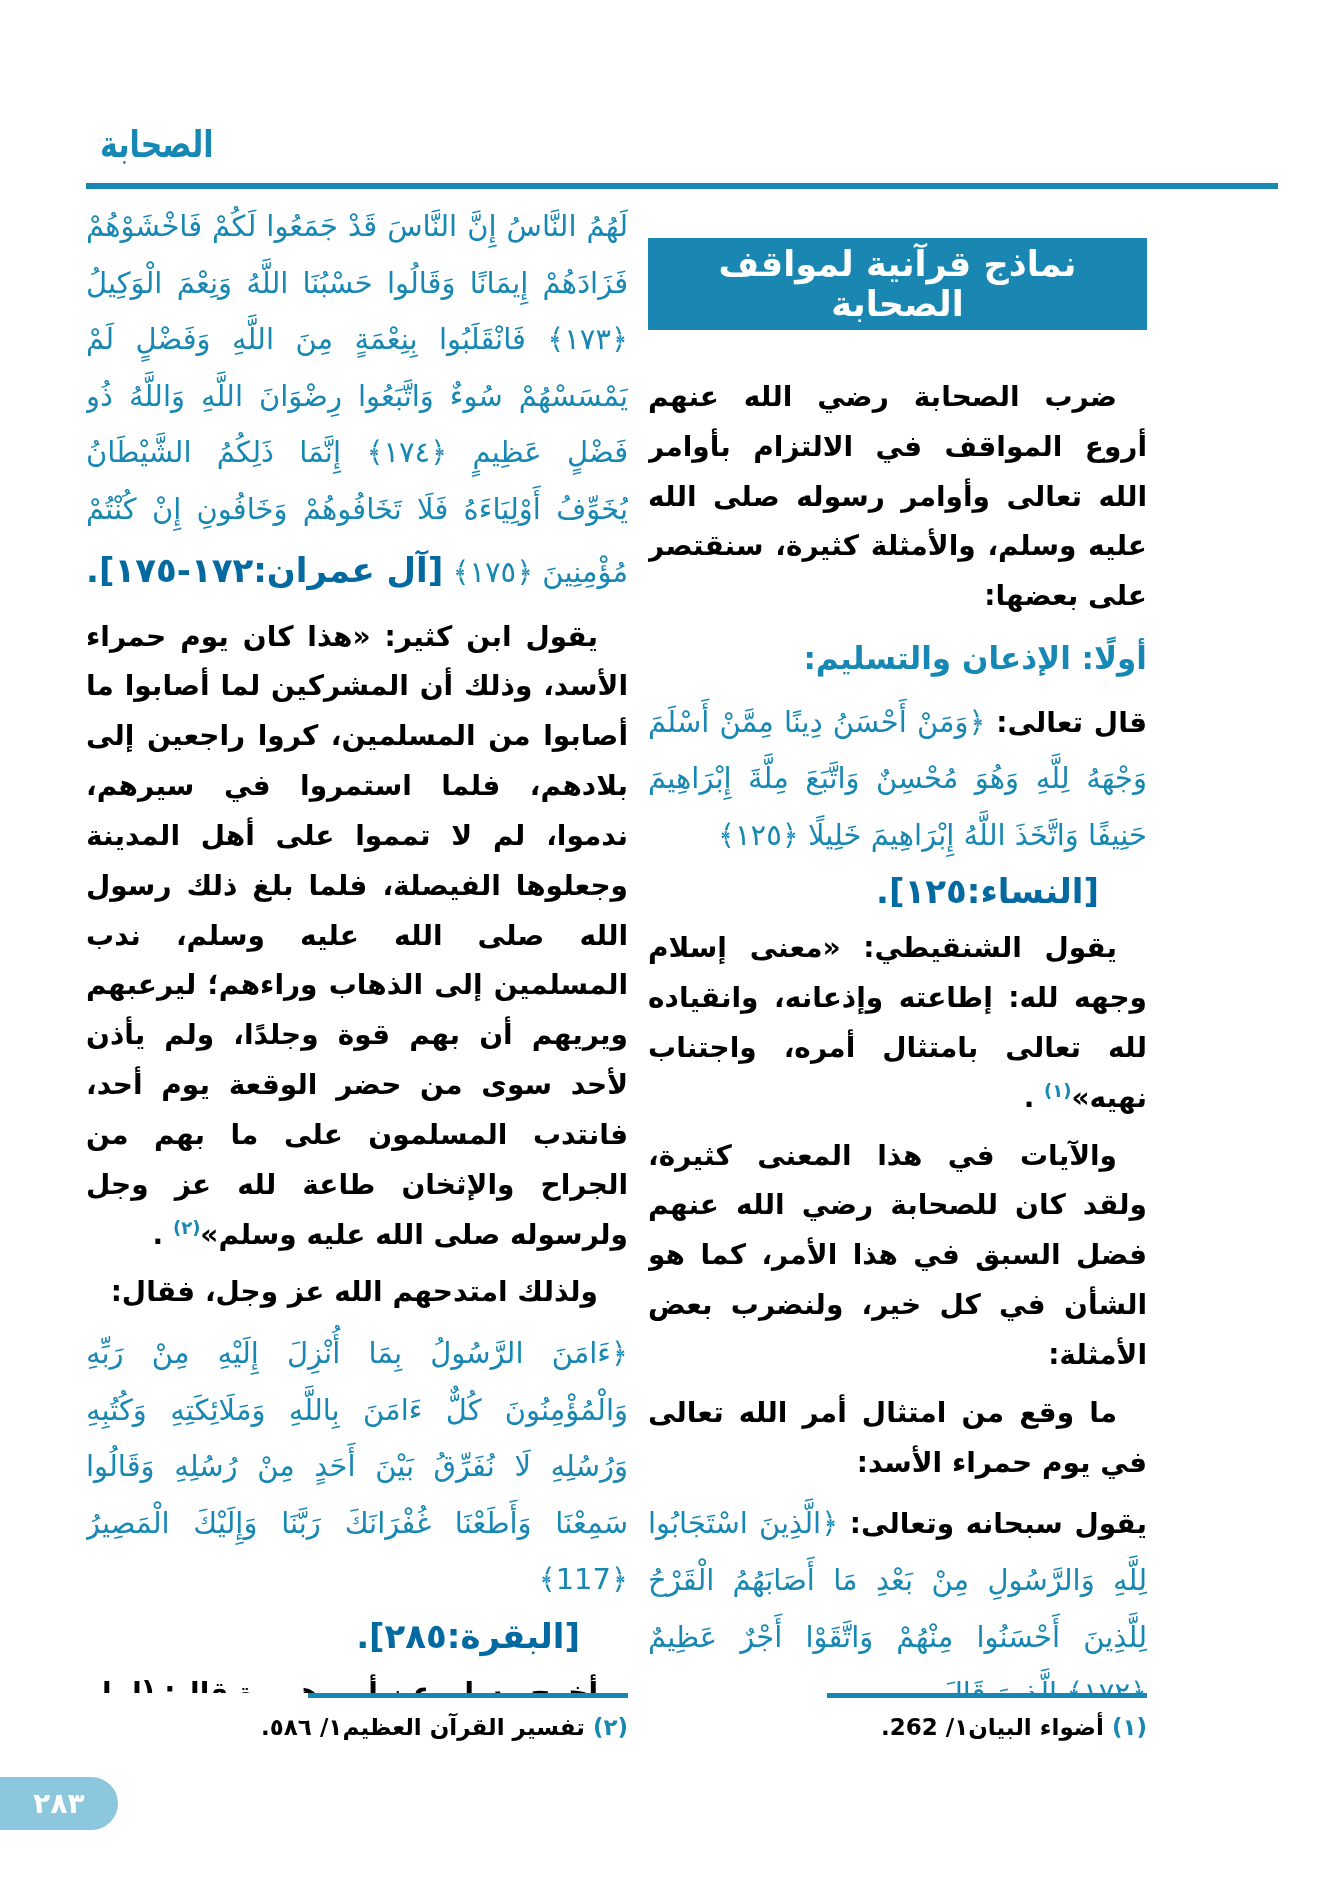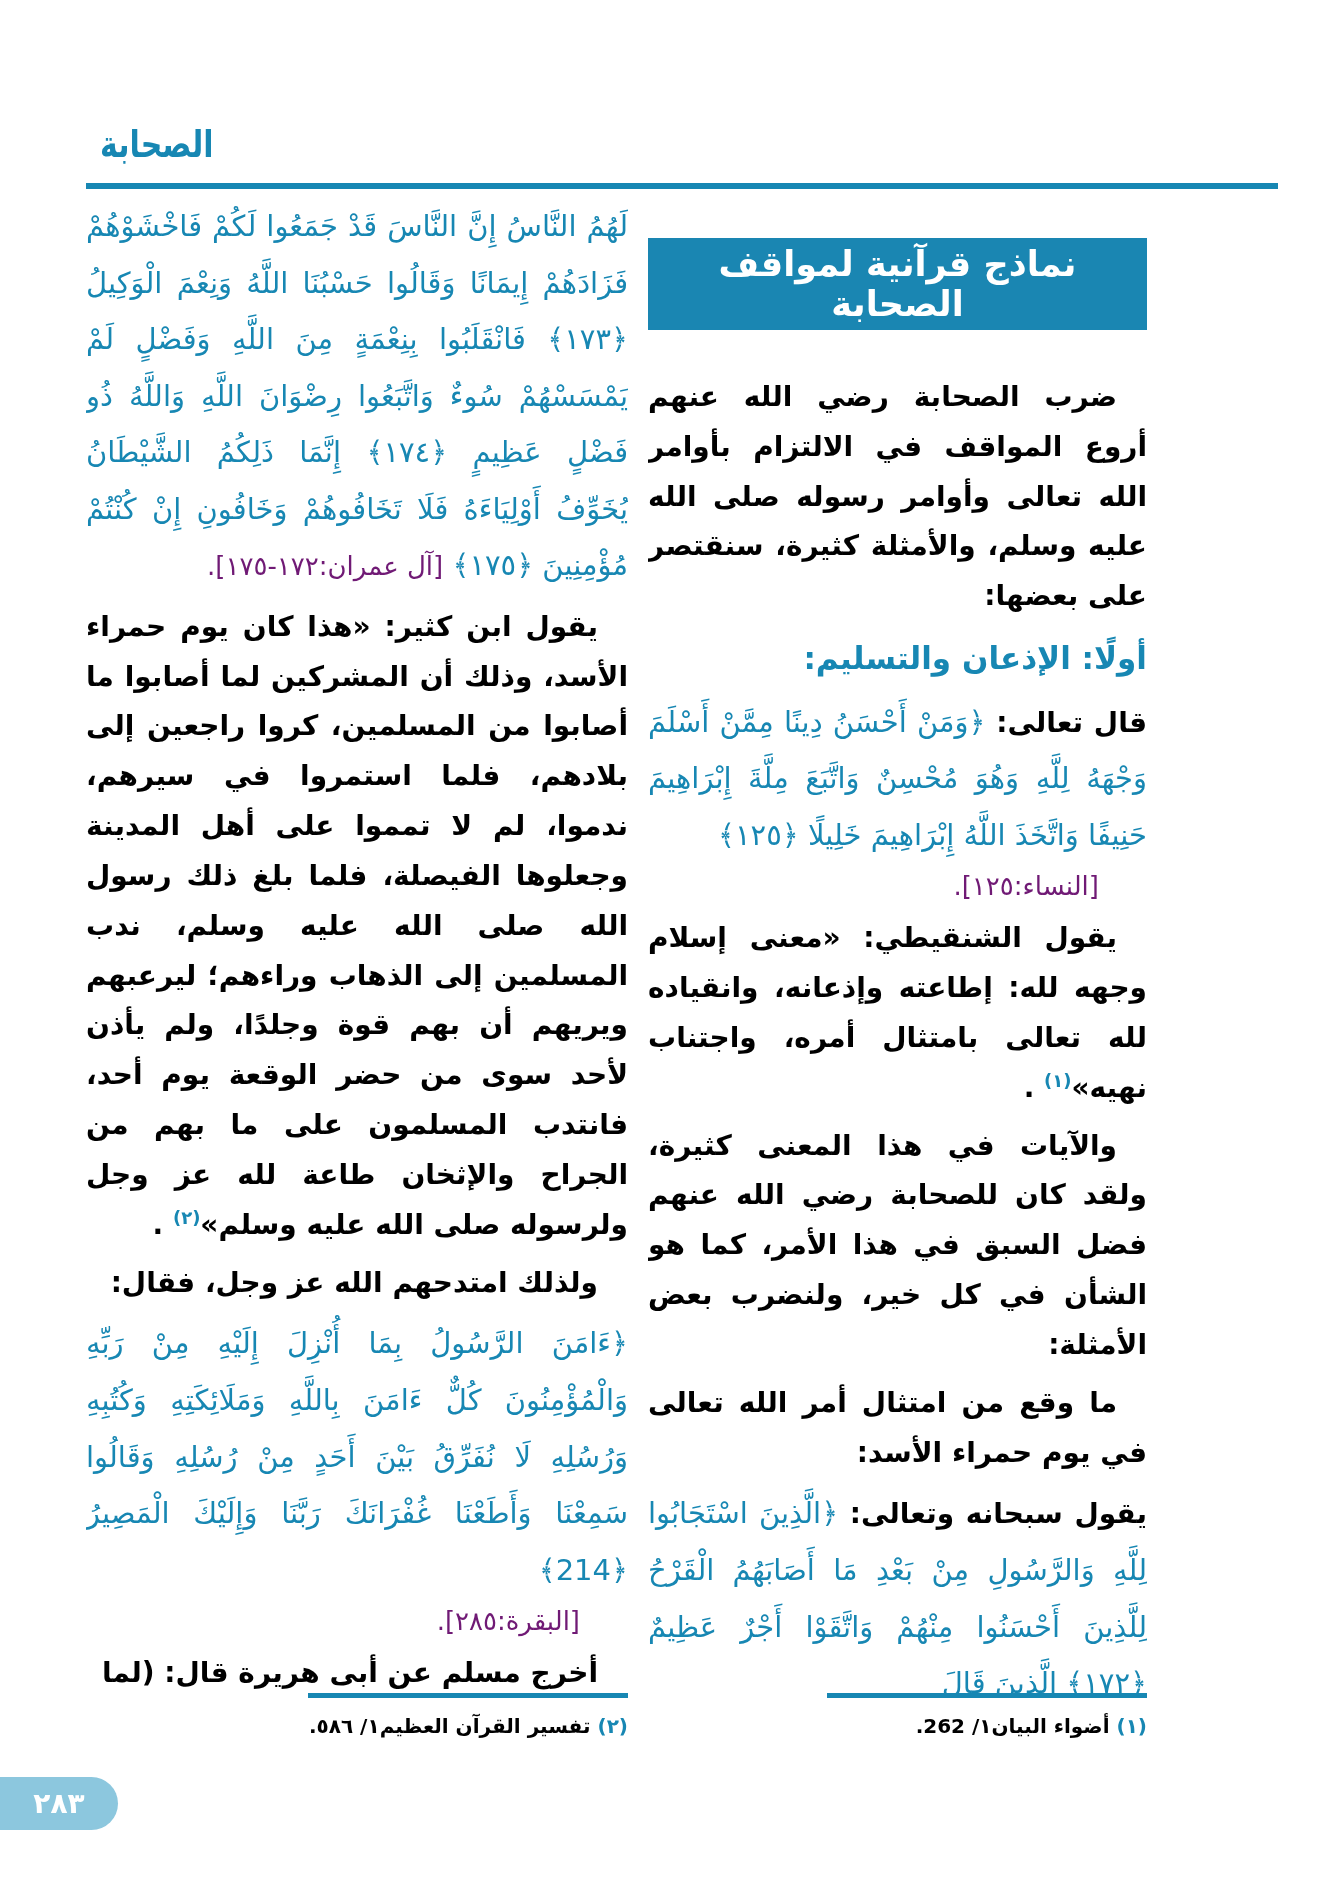--- a/index.html
+++ b/index.html
@@ -16,26 +16,26 @@
 
   .header-box{background:#1a86b2;color:#ffffff;text-align:center;font-size:35px;font-weight:bold;
               height:92px;display:flex;align-items:center;justify-content:center;margin:0 0 42px 0;}
 
   p{margin:0 0 8px 0;}
   .body-text{font-size:28px;line-height:1.78;font-weight:bold;text-indent:30px;}
   .no-indent{text-indent:0;}
   .quran{color:#1787b3;font-weight:normal;font-size:29px;line-height:1.95;}
   .quran-p{font-size:29px;line-height:1.95;}
   .intro{font-weight:bold;font-size:28px;color:#000;}
-  .ref{color:#701a75;font-weight:normal;font-size:26px;}
+  .ref{color:#0369a1;font-weight:bold;font-size:34px;}
   .ref-line{padding-right:48px;margin-bottom:12px;}
   .sub-heading{color:#1787b3;font-size:31px;font-weight:bold;margin:14px 0 12px 0;line-height:1.5;}
   sup.note{color:#1787b3;font-size:18px;font-weight:bold;line-height:0;}
 
-  .footnote{position:absolute;direction:rtl;font-size:20px;font-weight:bold;color:#000;}
+  .footnote{position:absolute;direction:rtl;font-size:23px;font-weight:bold;color:#000;}
   .footnote-right{left:648px;top:1693px;width:499px;}
   .footnote-left{left:86px;top:1693px;width:542px;}
   .fn-rule{height:5px;background:#1787b3;width:320px;margin-bottom:16px;}
   .fn-num{color:#1787b3;}
 
   .page-tab{position:absolute;left:0;top:1777px;width:118px;height:53px;background:#8cc7de;
             border-radius:0 27px 27px 0;color:#ffffff;font-size:28px;font-weight:bold;
             display:flex;align-items:center;justify-content:center;}
   .website{position:absolute;left:150px;top:1782px;color:#1a86b2;font-size:33px;font-weight:bold;letter-spacing:1px;}
 </style>
@@ -58,21 +58,21 @@
     <p class="body-text"><span>يقول الشنقيطي: «معنى إسلام وجهه لله: إطاعته وإذعانه، وانقياده لله تعالى بامتثال أمره، واجتناب نهيه»</span><sup class="note">(١)</sup><span> .</span></p>
     <p class="body-text">والآيات في هذا المعنى كثيرة، ولقد كان للصحابة رضي الله عنهم فضل السبق في هذا الأمر، كما هو الشأن في كل خير، ولنضرب بعض الأمثلة:</p>
     <p class="body-text">ما وقع من امتثال أمر الله تعالى في يوم حمراء الأسد:</p>
     <p class="quran-p no-indent"><span class="intro">يقول سبحانه وتعالى: </span><span class="quran">﴿الَّذِينَ اسْتَجَابُوا لِلَّهِ وَالرَّسُولِ مِنْ بَعْدِ مَا أَصَابَهُمُ الْقَرْحُ لِلَّذِينَ أَحْسَنُوا مِنْهُمْ وَاتَّقَوْا أَجْرٌ عَظِيمٌ ﴿١٧٢﴾ الَّذِينَ قَالَ</span></p>
   </div>
 
   <div class="col col-left">
     <p class="quran-p no-indent"><span class="quran">لَهُمُ النَّاسُ إِنَّ النَّاسَ قَدْ جَمَعُوا لَكُمْ فَاخْشَوْهُمْ فَزَادَهُمْ إِيمَانًا وَقَالُوا حَسْبُنَا اللَّهُ وَنِعْمَ الْوَكِيلُ ﴿١٧٣﴾ فَانْقَلَبُوا بِنِعْمَةٍ مِنَ اللَّهِ وَفَضْلٍ لَمْ يَمْسَسْهُمْ سُوءٌ وَاتَّبَعُوا رِضْوَانَ اللَّهِ وَاللَّهُ ذُو فَضْلٍ عَظِيمٍ ﴿١٧٤﴾ إِنَّمَا ذَلِكُمُ الشَّيْطَانُ يُخَوِّفُ أَوْلِيَاءَهُ فَلَا تَخَافُوهُمْ وَخَافُونِ إِنْ كُنْتُمْ مُؤْمِنِينَ ﴿١٧٥﴾ </span><span class="ref">[آل عمران:١٧٢-١٧٥].</span></p>
     <p class="body-text"><span>يقول ابن كثير: «هذا كان يوم حمراء الأسد، وذلك أن المشركين لما أصابوا ما أصابوا من المسلمين، كروا راجعين إلى بلادهم، فلما استمروا في سيرهم، ندموا، لم لا تمموا على أهل المدينة وجعلوها الفيصلة، فلما بلغ ذلك رسول الله صلى الله عليه وسلم، ندب المسلمين إلى الذهاب وراءهم؛ ليرعبهم ويريهم أن بهم قوة وجلدًا، ولم يأذن لأحد سوى من حضر الوقعة يوم أحد، فانتدب المسلمون على ما بهم من الجراح والإثخان طاعة لله عز وجل ولرسوله صلى الله عليه وسلم»</span><sup class="note">(٢)</sup><span> .</span></p>
     <p class="body-text">ولذلك امتدحهم الله عز وجل، فقال:</p>
-    <p class="quran-p no-indent"><span class="quran">﴿ءَامَنَ الرَّسُولُ بِمَا أُنْزِلَ إِلَيْهِ مِنْ رَبِّهِ وَالْمُؤْمِنُونَ كُلٌّ ءَامَنَ بِاللَّهِ وَمَلَائِكَتِهِ وَكُتُبِهِ وَرُسُلِهِ لَا نُفَرِّقُ بَيْنَ أَحَدٍ مِنْ رُسُلِهِ وَقَالُوا سَمِعْنَا وَأَطَعْنَا غُفْرَانَكَ رَبَّنَا وَإِلَيْكَ الْمَصِيرُ ﴿214﴾</span></p>
+    <p class="quran-p no-indent"><span class="quran">﴿ءَامَنَ الرَّسُولُ بِمَا أُنْزِلَ إِلَيْهِ مِنْ رَبِّهِ وَالْمُؤْمِنُونَ كُلٌّ ءَامَنَ بِاللَّهِ وَمَلَائِكَتِهِ وَكُتُبِهِ وَرُسُلِهِ لَا نُفَرِّقُ بَيْنَ أَحَدٍ مِنْ رُسُلِهِ وَقَالُوا سَمِعْنَا وَأَطَعْنَا غُفْرَانَكَ رَبَّنَا وَإِلَيْكَ الْمَصِيرُ ﴿117﴾</span></p>
     <p class="ref-line no-indent"><span class="ref">[البقرة:٢٨٥].</span></p>
     <p class="body-text">أخرج مسلم عن أبى هريرة قال: (لما</p>
   </div>
 
   <div class="footnote footnote-right">
     <div class="fn-rule"></div>
     <span class="fn-num">(١)</span><span> أضواء البيان١/ 262.</span>
   </div>
   <div class="footnote footnote-left">
     <div class="fn-rule"></div>

